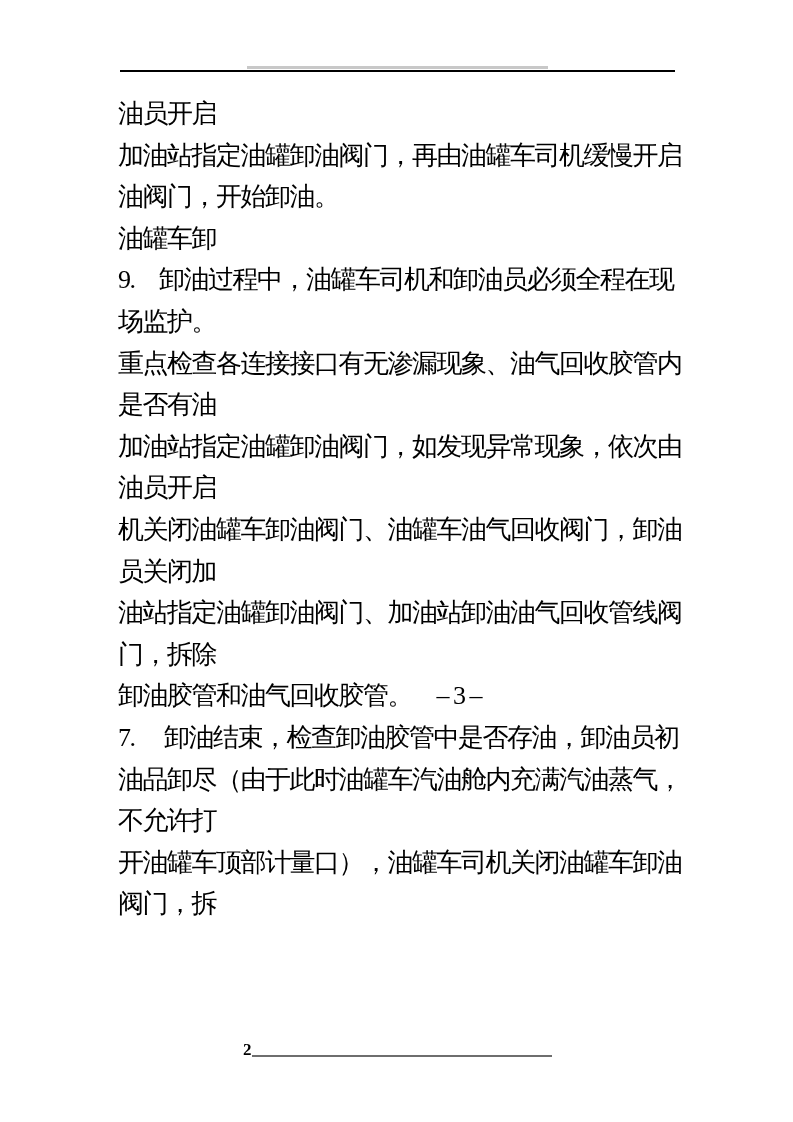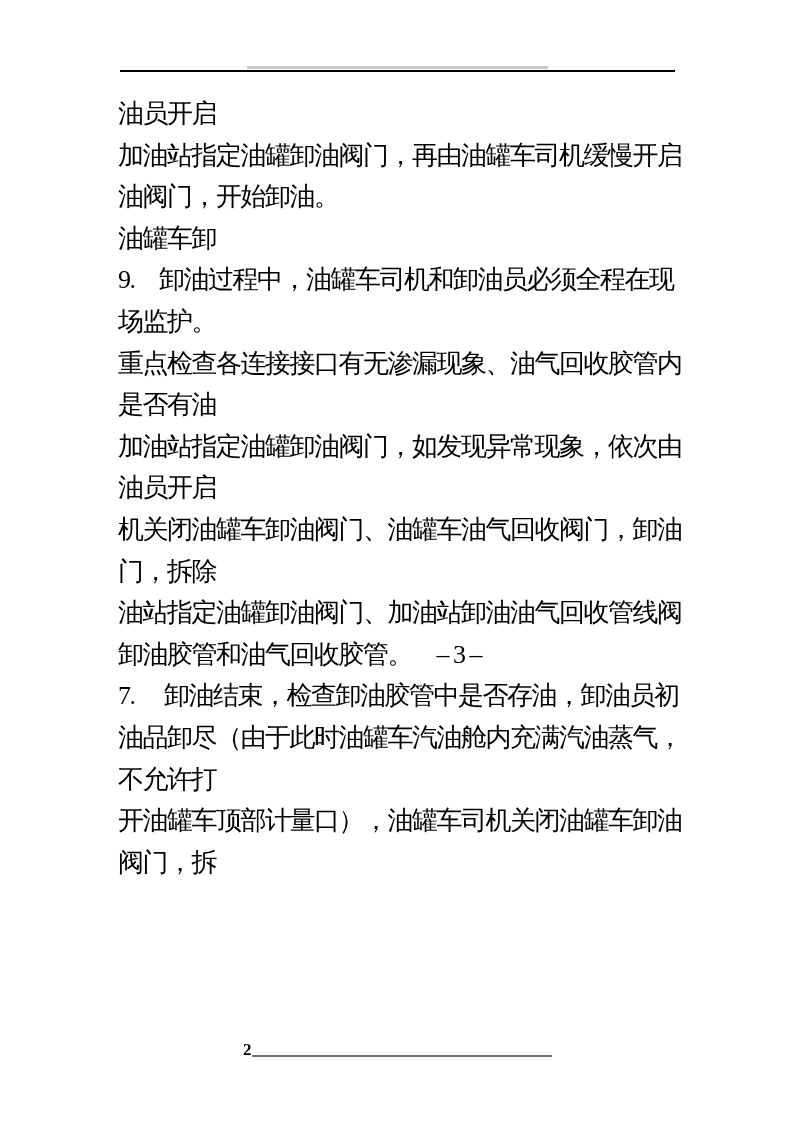--- a/index.html
+++ b/index.html
@@ -75,22 +75,23 @@
       <div class="line">加油站指定油罐卸油阀门，再由油罐车司机缓慢开启</div>
       <div class="line">油阀门，开始卸油。</div>
       <div class="line">油罐车卸</div>
       <div class="line">9.　卸油过程中，油罐车司机和卸油员必须全程在现</div>
       <div class="line">场监护。</div>
       <div class="line">重点检查各连接接口有无渗漏现象、油气回收胶管内</div>
       <div class="line">是否有油</div>
       <div class="line">加油站指定油罐卸油阀门，如发现异常现象，依次由</div>
       <div class="line">油员开启</div>
       <div class="line">机关闭油罐车卸油阀门、油罐车油气回收阀门，卸油</div>
+      <div class="line">员关闭加</div>
+      <div class="line">油站指定油罐卸油阀门、加油站卸油油气回收管线阀</div>
       <div class="line">门，拆除</div>
-      <div class="line">油站指定油罐卸油阀门、加油站卸油油气回收管线阀</div>
       <div class="line">卸油胶管和油气回收胶管。　– 3 –</div>
       <div class="line">7.　 卸油结束，检查卸油胶管中是否存油，卸油员初</div>
       <div class="line">油品卸尽（由于此时油罐车汽油舱内充满汽油蒸气，</div>
       <div class="line">不允许打</div>
       <div class="line">开油罐车顶部计量口），油罐车司机关闭油罐车卸油</div>
       <div class="line">阀门，拆</div>
     </div>
 
   <span class="footer-page-number">2</span>
   <div class="footer-rule"></div>

